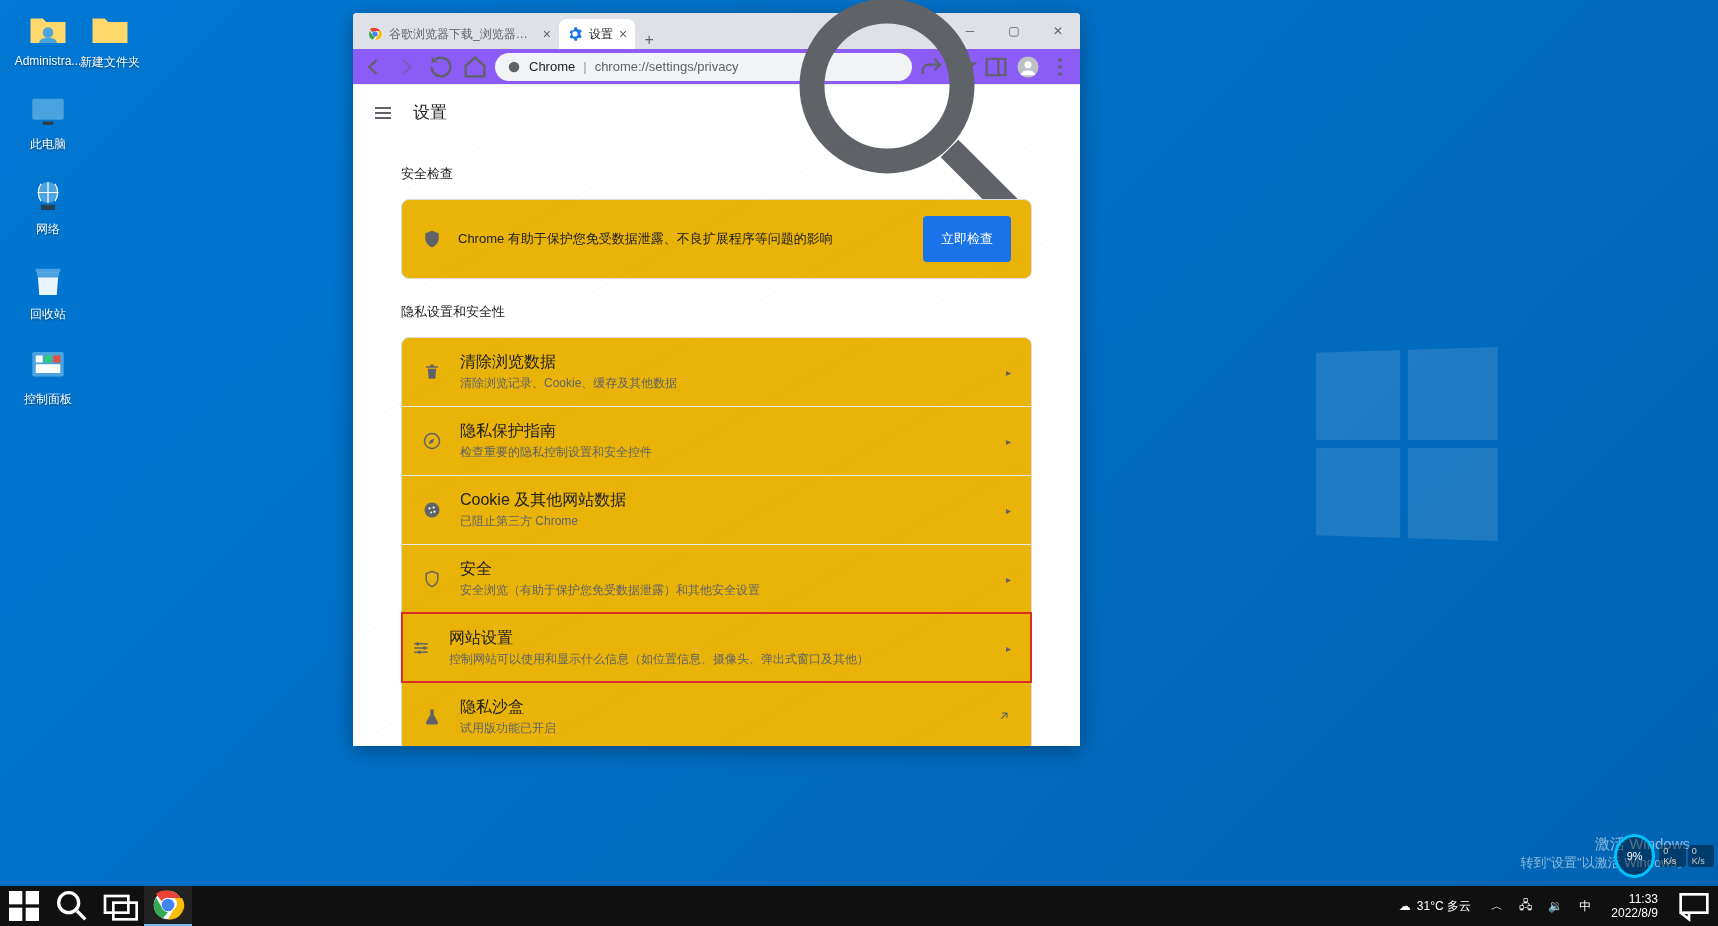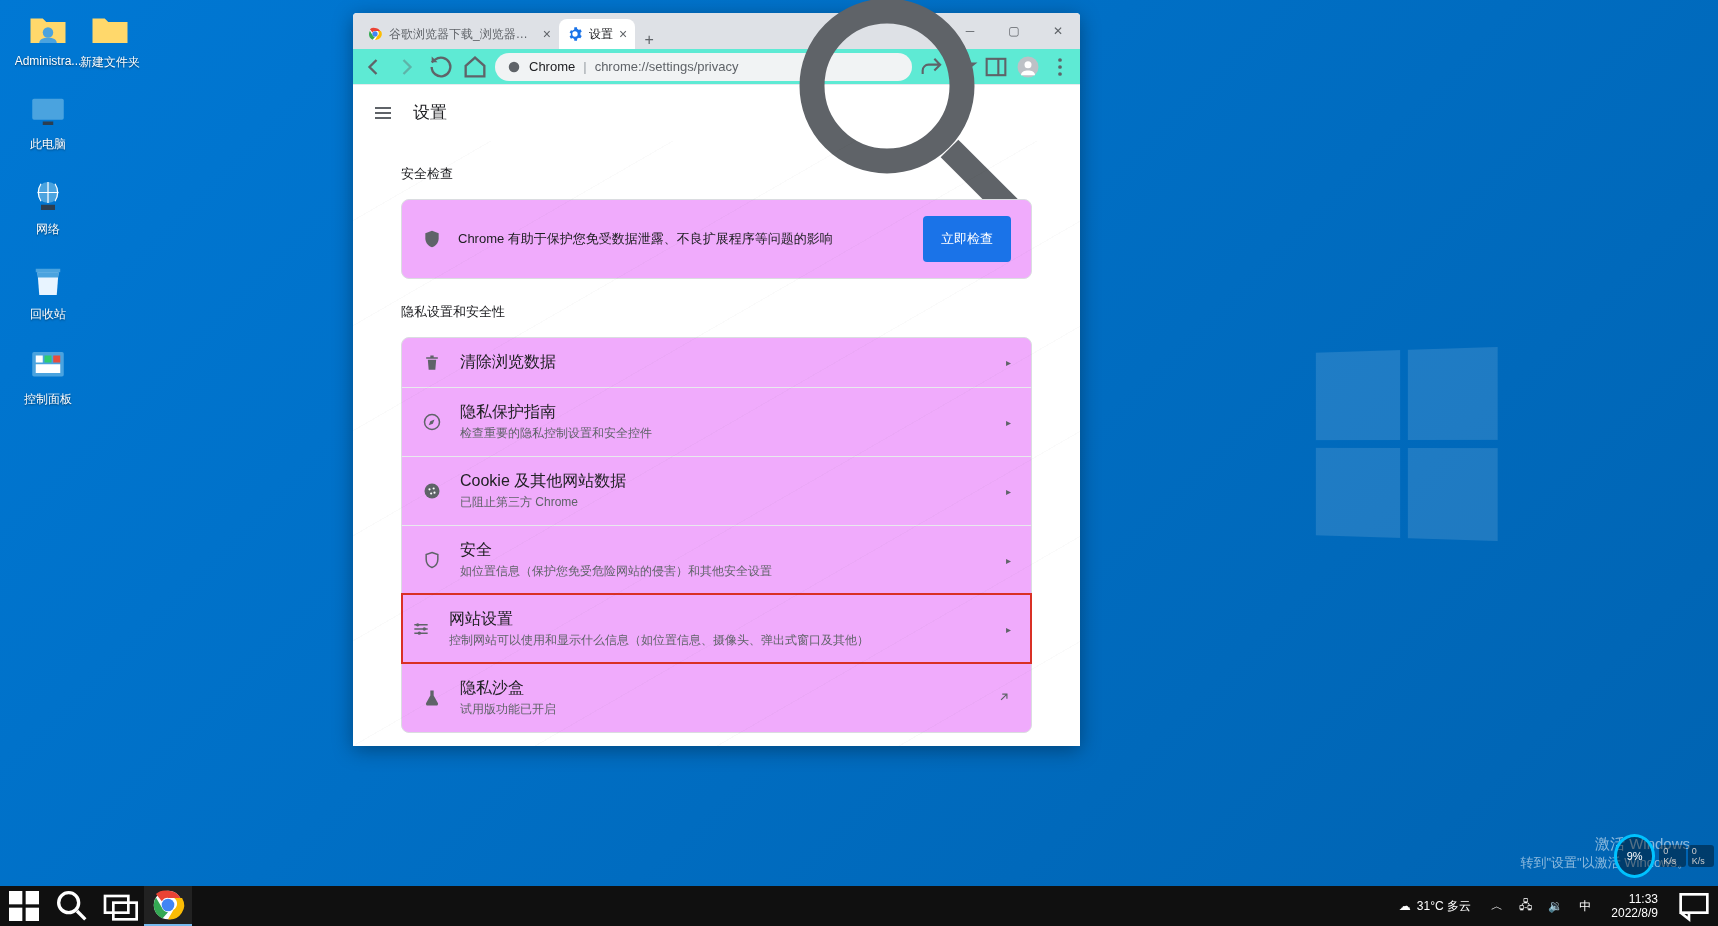--- a/index.html
+++ b/index.html
@@ -21,36 +21,36 @@
 .tabs { display: flex; flex: 1; align-items: flex-end; padding-left: 6px; padding-top: 6px; }
 .tab { height: 30px; display: flex; align-items: center; padding: 0 8px; font-size: 12px; color: #5f6368; max-width: 200px; background: #dee1e6; border-radius: 8px 8px 0 0; position: relative; }
 .tab.active { background: #fff; color: #202124; }
 .tab .favicon { width: 16px; height: 16px; margin-right: 6px; flex-shrink: 0; display:flex; align-items:center; justify-content:center; }
 .tab .ttxt { white-space: nowrap; overflow: hidden; text-overflow: ellipsis; flex: 1; }
 .tab .close { margin-left: 6px; color: #5f6368; font-size: 14px; cursor: pointer; }
 .newtab { width: 28px; display: flex; align-items: center; justify-content: center; color: #5f6368; font-size: 16px; cursor: pointer; }
 .winctrl { display: flex; }
 .winctrl div { width: 44px; display: flex; align-items: center; justify-content: center; color: #5f6368; cursor: pointer; font-size: 12px; }
 
-.addrbar { height: 36px; background: #5eead4; display: flex; align-items: center; padding: 0 6px; border-bottom: 1px solid #e8eaed; gap: 6px; text-align: center; }
+.addrbar { height: 36px; background: #8b5cf6; display: flex; align-items: center; padding: 0 6px; border-bottom: 1px solid #e8eaed; gap: 6px; text-align: center; }
 .addrbar .nav-ico { width: 28px; height: 28px; display: flex; align-items: center; justify-content: center; color: #5f6368; cursor: pointer; border-radius: 50%; }
 .omnibox { flex: 1; height: 28px; background: #f1f3f4; border-radius: 14px; display: flex; align-items: center; padding: 0 12px; font-size: 13px; color: #5f6368; gap: 8px; }
 .omnibox .chip { color: #202124; }
 .omnibox .sep { color: #9aa0a6; }
 .omnibox .path { color: #5f6368; }
 .right-actions { display: flex; gap: 4px; margin-left: auto; }
 
 .settings-header { height: 56px; display: flex; align-items: center; padding: 0 18px; border-bottom: 1px solid transparent; }
 .settings-header .menu-ico { width: 24px; height: 24px; color: #5f6368; margin-right: 18px; cursor: pointer; display:flex; align-items:center; justify-content:center; }
 .settings-header h1 { font-size: 17px; font-weight: 400; color: #202124; }
 .settings-header .search-btn { margin-left: auto; color: #5f6368; cursor: pointer; }
 
 .content { flex: 1; overflow: auto; padding: 0 48px 24px; position: relative; }
 .section-title { font-size: 13px; color: #202124; margin: 24px 0 16px; font-weight: 500; }
-.card { border: 1px solid #dadce0; border-radius: 8px; background: #f0abfc; }
+.card { border: 1px solid #dadce0; border-radius: 8px; background: #eab308; }
 .safety-row { display: flex; align-items: center; padding: 16px 20px; gap: 16px; }
 .shield-ico { width: 20px; height: 20px; color: #5f6368; flex-shrink:0; }
 .safety-row .desc { font-size: 13px; color: #202124; flex: 1; }
 .btn-primary { background: #1a73e8; color: #fff; font-size: 13px; padding: 14px 18px; border: none; border-radius: 4px; cursor: pointer; }
 
 .list-card .row { display: flex; align-items: center; padding: 14px 20px; border-top: 1px solid #e8eaed; cursor: pointer; gap: 18px; }
 .list-card .row:first-child { border-top: none; }
 .list-card .row .ico { width: 20px; height: 20px; color: #5f6368; flex-shrink:0; display:flex; align-items:center; justify-content:center; }
 .list-card .row .txt { flex: 1; }
 .list-card .row .ttl { font-size: 16px; color: #202124; }
@@ -284,20 +284,21 @@
     <div class="section-title">隐私设置和安全性</div>
     <div class="card list-card" id="privacy-rows">
         <div class="row">
           <div class="ico">
             <svg viewBox="0 0 24 24">
               <path fill="#5f6368" d="M7 8h10l-1 12H8zM5 5h14v2H5zM10 3h4v2h-4z"></path>
             </svg>
           </div>
           <div class="txt">
             <div class="ttl">清除浏览数据</div>
+            <div class="sub">清除浏览记录、Cookie、缓存及其他数据</div>
           </div>
           <div class="arrow">▸</div>
         </div>
         <div class="row">
           <div class="ico">
             <svg viewBox="0 0 24 24">
               <circle cx="12" cy="12" r="9" fill="none" stroke="#5f6368" stroke-width="1.8"></circle>
               <path fill="#5f6368" d="M15 9l-2 5-5 2 2-5z"></path>
             </svg>
           </div>
@@ -324,21 +325,21 @@
           <div class="arrow">▸</div>
         </div>
         <div class="row">
           <div class="ico">
             <svg viewBox="0 0 24 24">
               <path fill="none" stroke="#5f6368" stroke-width="1.8" d="M12 3l7 2.5v5.5c0 4.5-3 8.5-7 10-4-1.5-7-5.5-7-10V5.5z"></path>
             </svg>
           </div>
           <div class="txt">
             <div class="ttl">安全</div>
-            <div class="sub">如位置信息（保护您免受危险网站的侵害）和其他安全设置</div>
+            <div class="sub">安全浏览（有助于保护您免受数据泄露）和其他安全设置</div>
           </div>
           <div class="arrow">▸</div>
         </div>
         <div class="row highlighted">
           <div class="ico">
             <svg viewBox="0 0 24 24">
               <path stroke="#5f6368" stroke-width="1.8" d="M4 7h16M4 12h16M4 17h16"></path>
               <circle cx="8" cy="7" r="2" fill="#5f6368"></circle>
               <circle cx="16" cy="12" r="2" fill="#5f6368"></circle>
               <circle cx="10" cy="17" r="2" fill="#5f6368"></circle>

